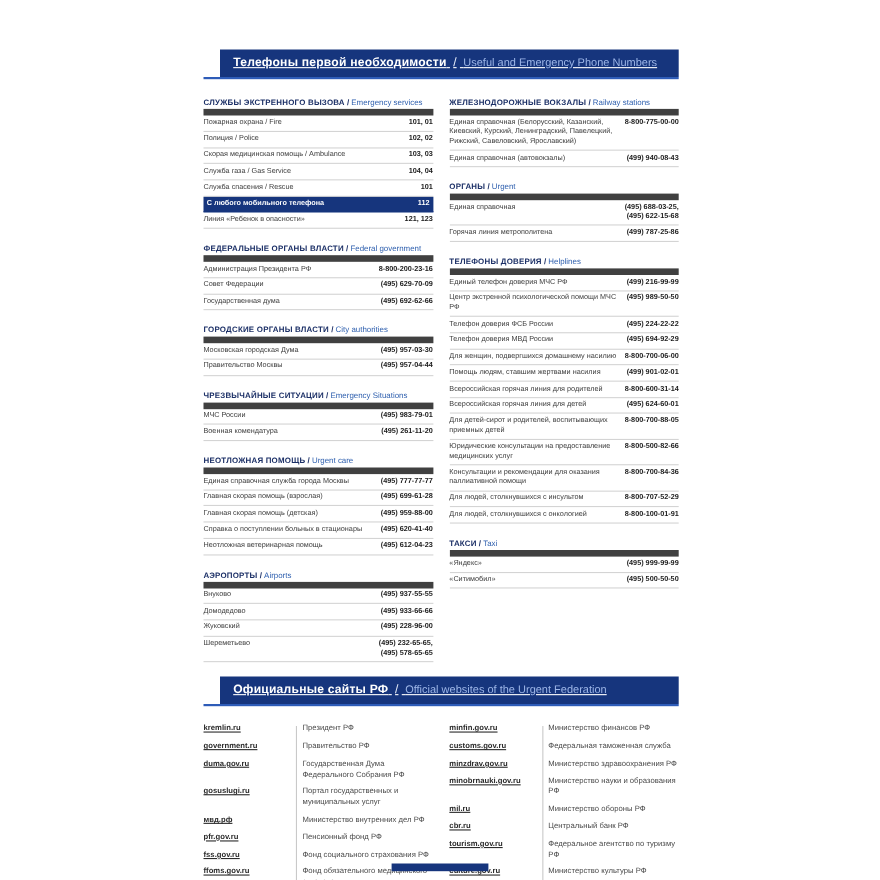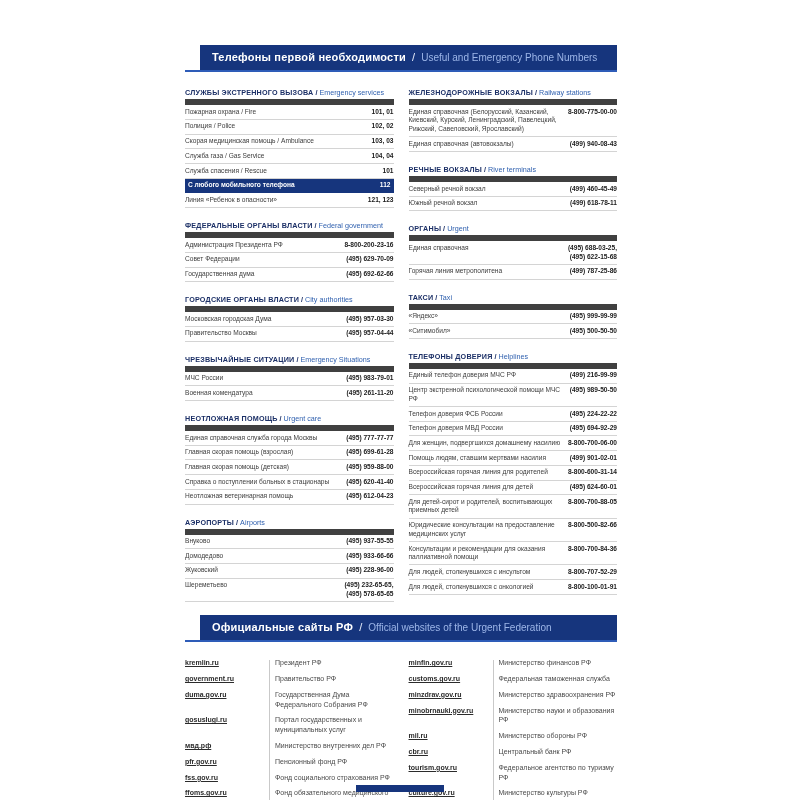--- a/index.html
+++ b/index.html
@@ -8,20 +8,21 @@
     font-family:"Liberation Sans",sans-serif;
     -webkit-font-smoothing:antialiased;
   }
   .sheet{position:absolute;left:185px;top:45px;width:432px;}
 
   
   .banner{
     background:#16357d;color:#fff;margin-left:15px;
     padding:6px 10px 6px 12px;font-size:11px;line-height:1.2;
     white-space:nowrap;
+    text-decoration:underline;
   }
   .banner .b-ru{font-weight:bold;letter-spacing:.2px;}
   .banner .b-sep{color:#e8eefb;margin:0 3px;}
   .banner .b-en{color:#9db6e8;font-size:10px;}
   .banner-line{height:2px;background:#2e5cb8;}
 
   
   .cols{display:flex;gap:15px;margin-top:16px;}
   .col{flex:1;min-width:0;}
   .section{margin-bottom:13px;}
@@ -189,105 +190,94 @@
           <div class="prow">
             <span class="plabel">Единая справочная (Белорусский, Казанский, Киевский, Курский, Ленинградский, Павелецкий, Рижский, Савеловский, Ярославский)</span>
             <span class="pvalue">8-800-775-00-00</span>
           </div>
           <div class="prow">
             <span class="plabel">Единая справочная (автовокзалы)</span>
             <span class="pvalue">(499) 940-08-43</span>
           </div>
         </div>
         <div class="section">
-          <div class="sec-title"><span class="sec-ru">РЕЧНЫЕ ВОКЗАЛЫ</span><span class="sec-sep"> / </span><span class="sec-en">River terminals</span></div>
-          <div class="prow">
-            <span class="plabel">Северный речной вокзал</span>
-            <span class="pvalue">(499) 460-45-49</span>
-          </div>
-          <div class="prow">
-            <span class="plabel">Южный речной вокзал</span>
-            <span class="pvalue">(499) 618-78-11</span>
-          </div>
-        </div>
-        <div class="section">
           <div class="sec-title"><span class="sec-ru">ОРГАНЫ</span><span class="sec-sep"> / </span><span class="sec-en">Urgent</span></div>
           <div class="prow">
             <span class="plabel">Единая справочная</span>
             <span class="pvalue">(495) 688-03-25,<br>(495) 622-15-68</span>
           </div>
           <div class="prow">
             <span class="plabel">Горячая линия метрополитена</span>
             <span class="pvalue">(499) 787-25-86</span>
           </div>
         </div>
         <div class="section">
+          <div class="sec-title"><span class="sec-ru">ТЕЛЕФОНЫ ДОВЕРИЯ</span><span class="sec-sep"> / </span><span class="sec-en">Helplines</span></div>
+          <div class="prow">
+            <span class="plabel">Единый телефон доверия МЧС РФ</span>
+            <span class="pvalue">(499) 216-99-99</span>
+          </div>
+          <div class="prow">
+            <span class="plabel">Центр экстренной психологической помощи МЧС РФ</span>
+            <span class="pvalue">(495) 989-50-50</span>
+          </div>
+          <div class="prow">
+            <span class="plabel">Телефон доверия ФСБ России</span>
+            <span class="pvalue">(495) 224-22-22</span>
+          </div>
+          <div class="prow">
+            <span class="plabel">Телефон доверия МВД России</span>
+            <span class="pvalue">(495) 694-92-29</span>
+          </div>
+          <div class="prow">
+            <span class="plabel">Для женщин, подвергшихся домашнему насилию</span>
+            <span class="pvalue">8-800-700-06-00</span>
+          </div>
+          <div class="prow">
+            <span class="plabel">Помощь людям, ставшим жертвами насилия</span>
+            <span class="pvalue">(499) 901-02-01</span>
+          </div>
+          <div class="prow">
+            <span class="plabel">Всероссийская горячая линия для родителей</span>
+            <span class="pvalue">8-800-600-31-14</span>
+          </div>
+          <div class="prow">
+            <span class="plabel">Всероссийская горячая линия для детей</span>
+            <span class="pvalue">(495) 624-60-01</span>
+          </div>
+          <div class="prow">
+            <span class="plabel">Для детей-сирот и родителей, воспитывающих приемных детей</span>
+            <span class="pvalue">8-800-700-88-05</span>
+          </div>
+          <div class="prow">
+            <span class="plabel">Юридические консультации на предоставление медицинских услуг</span>
+            <span class="pvalue">8-800-500-82-66</span>
+          </div>
+          <div class="prow">
+            <span class="plabel">Консультации и рекомендации для оказания паллиативной помощи</span>
+            <span class="pvalue">8-800-700-84-36</span>
+          </div>
+          <div class="prow">
+            <span class="plabel">Для людей, столкнувшихся с инсультом</span>
+            <span class="pvalue">8-800-707-52-29</span>
+          </div>
+          <div class="prow">
+            <span class="plabel">Для людей, столкнувшихся с онкологией</span>
+            <span class="pvalue">8-800-100-01-91</span>
+          </div>
+        </div>
+        <div class="section">
           <div class="sec-title"><span class="sec-ru">ТАКСИ</span><span class="sec-sep"> / </span><span class="sec-en">Taxi</span></div>
           <div class="prow">
             <span class="plabel">«Яндекс»</span>
             <span class="pvalue">(495) 999-99-99</span>
           </div>
           <div class="prow">
             <span class="plabel">«Ситимобил»</span>
             <span class="pvalue">(495) 500-50-50</span>
-          </div>
-        </div>
-        <div class="section">
-          <div class="sec-title"><span class="sec-ru">ТЕЛЕФОНЫ ДОВЕРИЯ</span><span class="sec-sep"> / </span><span class="sec-en">Helplines</span></div>
-          <div class="prow">
-            <span class="plabel">Единый телефон доверия МЧС РФ</span>
-            <span class="pvalue">(499) 216-99-99</span>
-          </div>
-          <div class="prow">
-            <span class="plabel">Центр экстренной психологической помощи МЧС РФ</span>
-            <span class="pvalue">(495) 989-50-50</span>
-          </div>
-          <div class="prow">
-            <span class="plabel">Телефон доверия ФСБ России</span>
-            <span class="pvalue">(495) 224-22-22</span>
-          </div>
-          <div class="prow">
-            <span class="plabel">Телефон доверия МВД России</span>
-            <span class="pvalue">(495) 694-92-29</span>
-          </div>
-          <div class="prow">
-            <span class="plabel">Для женщин, подвергшихся домашнему насилию</span>
-            <span class="pvalue">8-800-700-06-00</span>
-          </div>
-          <div class="prow">
-            <span class="plabel">Помощь людям, ставшим жертвами насилия</span>
-            <span class="pvalue">(499) 901-02-01</span>
-          </div>
-          <div class="prow">
-            <span class="plabel">Всероссийская горячая линия для родителей</span>
-            <span class="pvalue">8-800-600-31-14</span>
-          </div>
-          <div class="prow">
-            <span class="plabel">Всероссийская горячая линия для детей</span>
-            <span class="pvalue">(495) 624-60-01</span>
-          </div>
-          <div class="prow">
-            <span class="plabel">Для детей-сирот и родителей, воспитывающих приемных детей</span>
-            <span class="pvalue">8-800-700-88-05</span>
-          </div>
-          <div class="prow">
-            <span class="plabel">Юридические консультации на предоставление медицинских услуг</span>
-            <span class="pvalue">8-800-500-82-66</span>
-          </div>
-          <div class="prow">
-            <span class="plabel">Консультации и рекомендации для оказания паллиативной помощи</span>
-            <span class="pvalue">8-800-700-84-36</span>
-          </div>
-          <div class="prow">
-            <span class="plabel">Для людей, столкнувшихся с инсультом</span>
-            <span class="pvalue">8-800-707-52-29</span>
-          </div>
-          <div class="prow">
-            <span class="plabel">Для людей, столкнувшихся с онкологией</span>
-            <span class="pvalue">8-800-100-01-91</span>
           </div>
         </div>
       </div>
   </div>
 
   <div class="banner">
     <span class="b-ru">Официальные сайты РФ</span>
     <span class="b-sep">/</span>
     <span class="b-en">Official websites of the Urgent Federation</span>
   </div>

